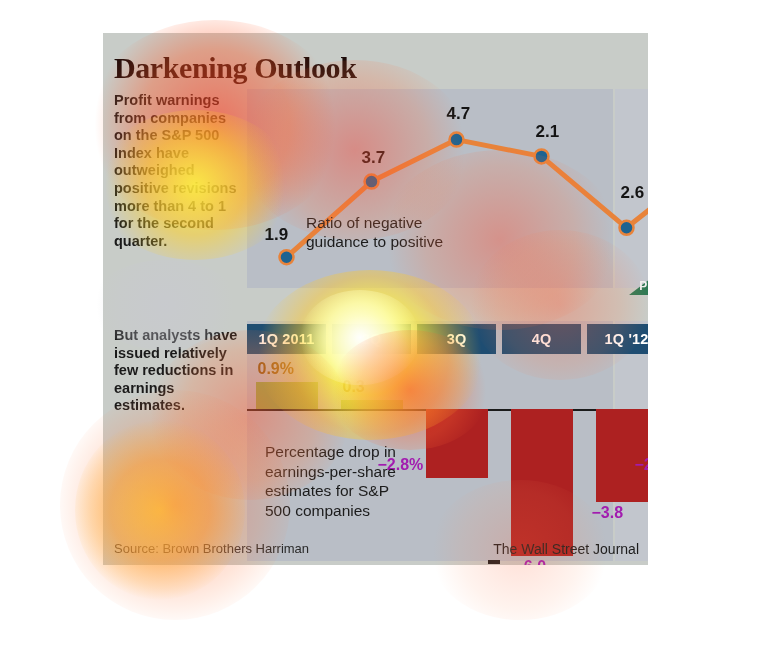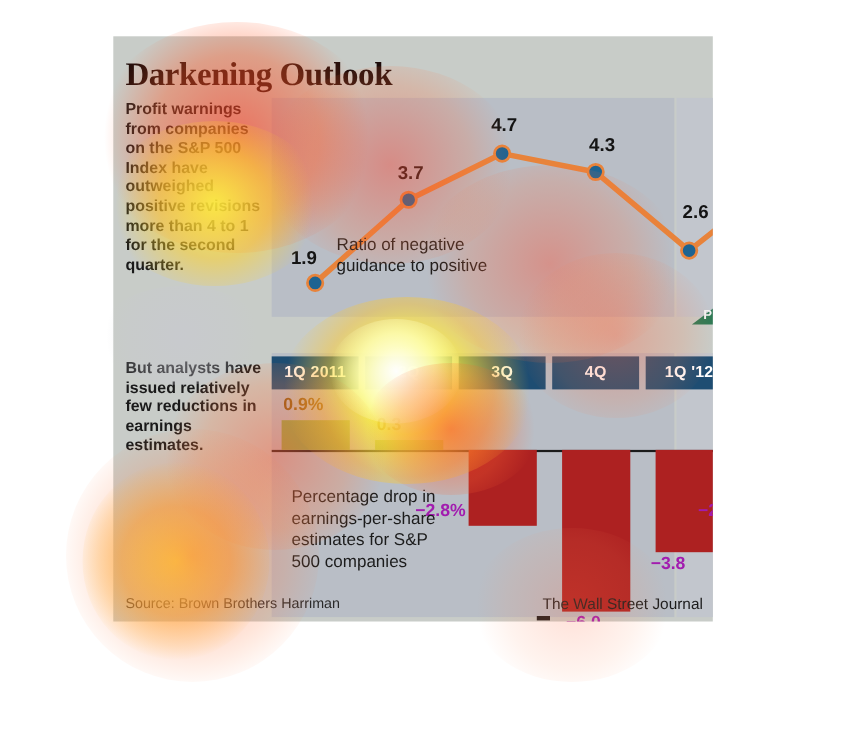--- a/index.html
+++ b/index.html
@@ -87,21 +87,21 @@
         <circle cx="209.5" cy="50.599999999999994" r="7" fill="#1d6391" stroke="#e8833a" stroke-width="2.5"></circle>
         <circle cx="294.5" cy="67.4" r="7" fill="#1d6391" stroke="#e8833a" stroke-width="2.5"></circle>
         <circle cx="379.5" cy="138.79999999999998" r="7" fill="#1d6391" stroke="#e8833a" stroke-width="2.5"></circle>
         <circle cx="464.5" cy="71.6" r="7" fill="#1d6391" stroke="#e8833a" stroke-width="2.5"></circle>
       </g>
   </svg>
   <div id="lc-labels">
       <div class="lbl-val" style="left: 161.5px; top: 192.2px;">1.9</div>
       <div class="lbl-val" style="left: 258.5px; top: 114.6px;">3.7</div>
       <div class="lbl-val" style="left: 343.5px; top: 70.6px;">4.7</div>
-      <div class="lbl-val" style="left: 432.5px; top: 89.4px;">4.3</div>
+      <div class="lbl-val" style="left: 432.5px; top: 89.4px;">2.1</div>
       <div class="lbl-val" style="left: 517.5px; top: 150px;">2.6</div>
     </div>
 
   <div id="ratio-caption">Ratio of negative guidance to positive</div>
 
   <svg id="arrowbox" viewBox="0 0 102 56">
     <polygon points="51,2 101,40 78,40 78,56 24,56 24,40 1,40" fill="#2f7a55"></polygon>
   </svg>
   <div id="arrowtext">
     <div>MORE</div>

